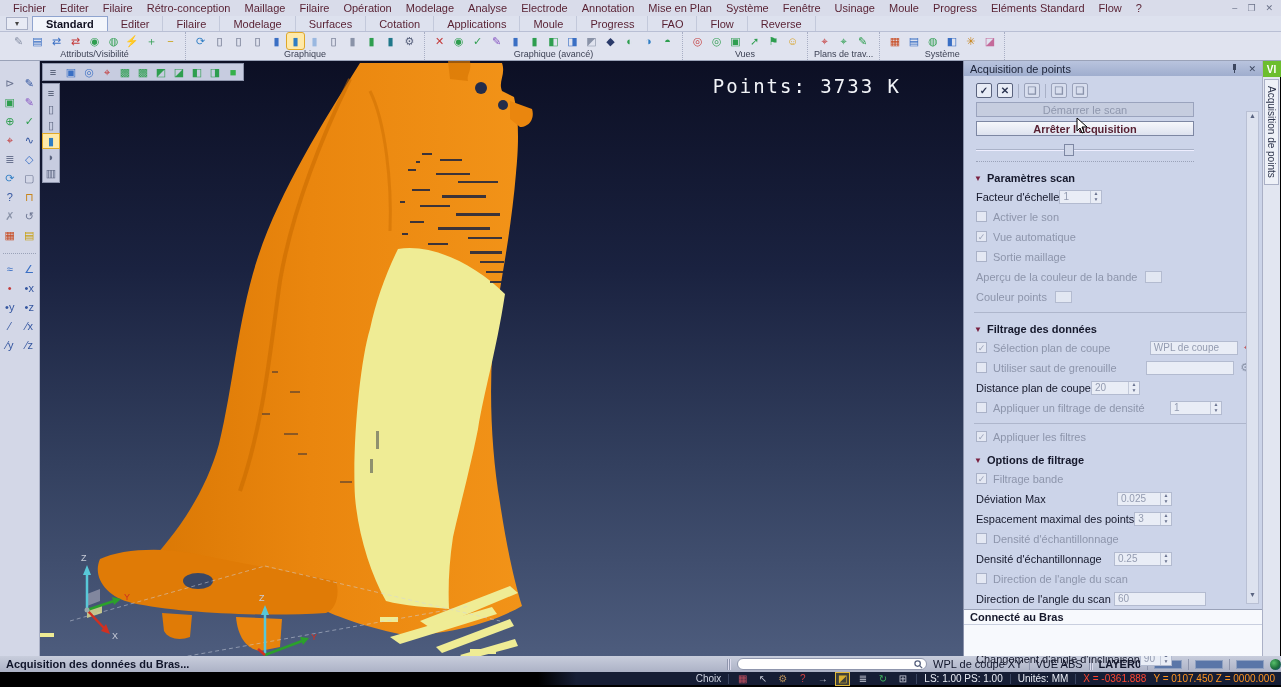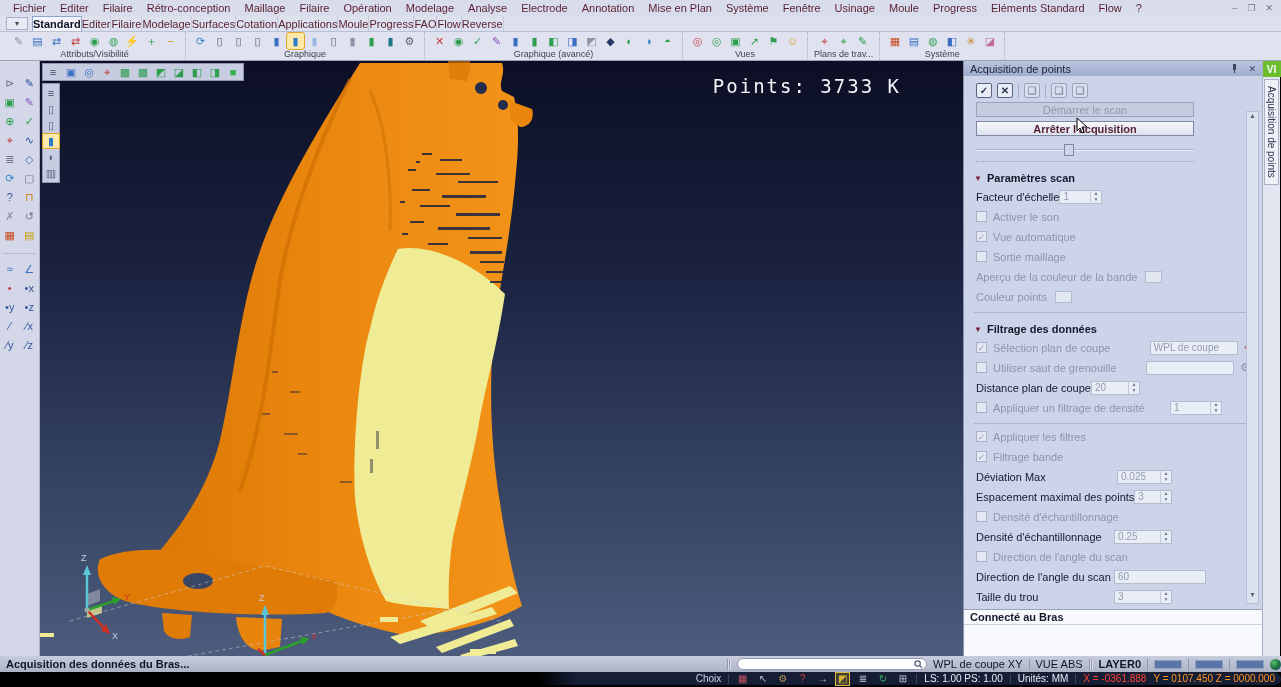--- a/index.html
+++ b/index.html
@@ -12,21 +12,21 @@
     font-size:11px; color:#571f31; flex:0 0 auto; }
   .menubar .mi { padding:0 7px; cursor:default; }
   .winctl { margin-left:auto; display:flex; gap:10px; padding-right:8px; color:#6a7188; font-size:9px; }
   .winctl span { cursor:default; }
 
   
   .tabbar { height:16px; background:#dde1ee; display:flex; align-items:stretch; font-size:11px;
     color:#571f31; border-bottom:1px solid #b9bfd4; flex:0 0 auto; }
   .tab-dd { width:22px; display:flex; align-items:center; justify-content:center; border:1px solid #a9b0c6;
     background:#e8ebf5; margin:1px 4px 1px 6px; font-size:8px; color:#444; }
-  .tab { padding:1px 0; display:flex; align-items:center; border-right:1px solid #c3c9db; }
+  .tab { padding:1px 13px; display:flex; align-items:center; border-right:1px solid #c3c9db; }
   .tab.active { background:#f2f5fb; border:1px solid #8fa4cf; border-bottom:none; font-weight:bold; color:#101020; }
 
   
   .toolbar { height:29px; background:#e0e3ef; display:flex; align-items:stretch; padding-left:4px;
     border-bottom:1px solid #9aa2b8; flex:0 0 auto; }
   .tbg { display:flex; flex-direction:column; align-items:center; padding:1px 6px 0 6px;
     border-right:1px dotted #a8aec4; }
   .tbi { display:flex; gap:2px; }
   .tico { width:17px; height:16px; display:flex; align-items:center; justify-content:center;
     font-size:11px; line-height:16px; border-radius:2px; cursor:default; }
@@ -126,21 +126,21 @@
   .sb1 .msg { font-weight:bold; padding-left:6px; }
   .sb1 .right { margin-left:auto; display:flex; align-items:center; gap:6px; }
   .searchbox { width:190px; height:12px; background:#fff; border:1px solid #8f96ad; border-radius:6px;
     display:flex; align-items:center; justify-content:flex-end; padding-right:3px; }
   .vsep { width:1px; height:11px; background:#8f96ad; }
   .vsep2 { width:4px; height:11px; background:repeating-linear-gradient(90deg,#8f96ad 0 1px,#dde 1px 2px); }
   .prect { width:28px; height:9px; background:#5a76a8; border:1px solid #8fa0c0; }
   .globe { width:11px; height:11px; border-radius:50%; background:radial-gradient(circle at 35% 35%,#57c06a,#1d6e3a 55%,#1a4a8a); }
 
   .sb2 { height:15px; background:linear-gradient(90deg,#000 0 42%,#161e35 45%); display:flex; align-items:center;
-    justify-content:flex-end; gap:7px; font-size:10px; color:#cfd4e2; padding-right:6px; border-bottom:2px solid #000; flex:0 0 auto;border-radius:7px; }
+    justify-content:flex-end; gap:7px; font-size:10px; color:#cfd4e2; padding-right:6px; border-bottom:2px solid #000; flex:0 0 auto; }
   .sb2 .sico { width:13px; height:12px; display:flex; align-items:center; justify-content:center; font-size:10px; cursor:default; }
   .sb2 .sico.hl { background:#e8c84a33; outline:1px solid #e0b838; }
   .sb2 .dsep { width:1px; height:10px; background:#3a4560; }
   .coordx { color:#ff4530;text-align:center; } .coordyz { color:#ff9420; }
 </style>
 </head>
 <body>
 
 <div id="app">
 
@@ -539,20 +539,21 @@
               <i></i>
             </span>
           </span>
       </div>
       <div class="pdivider"></div>
       <div class="prow">
           <span class="cb on"></span>
           <span class="lab dim">Appliquer les filtres</span>
         </div>
 
+      <div class="sect">Options de filtrage</div>
       <div class="prow">
           <span class="cb on"></span>
           <span class="lab dim">Filtrage bande</span>
         </div>
       <div class="prow">
         <span class="lab">Déviation Max</span>
           <span class="sp"></span>
         <span class="spin" style="width:55px;margin-right:78px">
             <span class="v">0.025</span>
             <span class="sp"></span>

